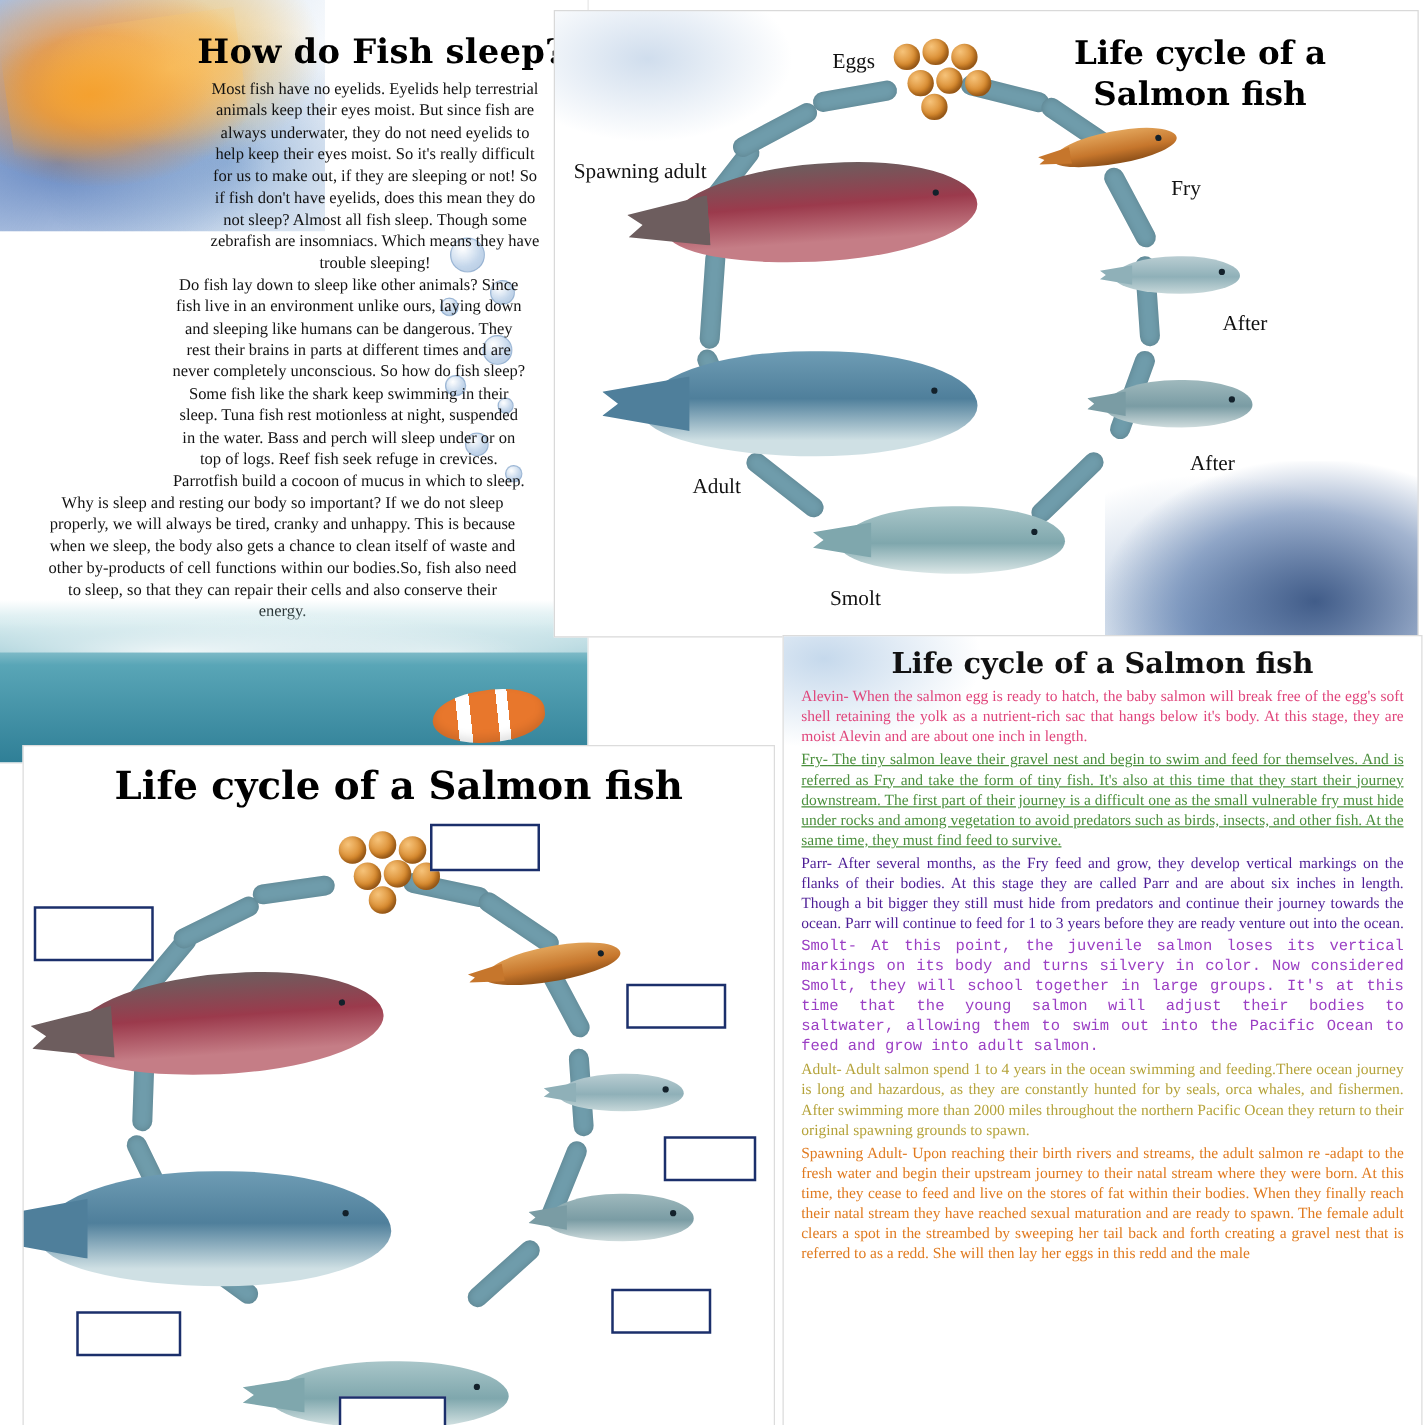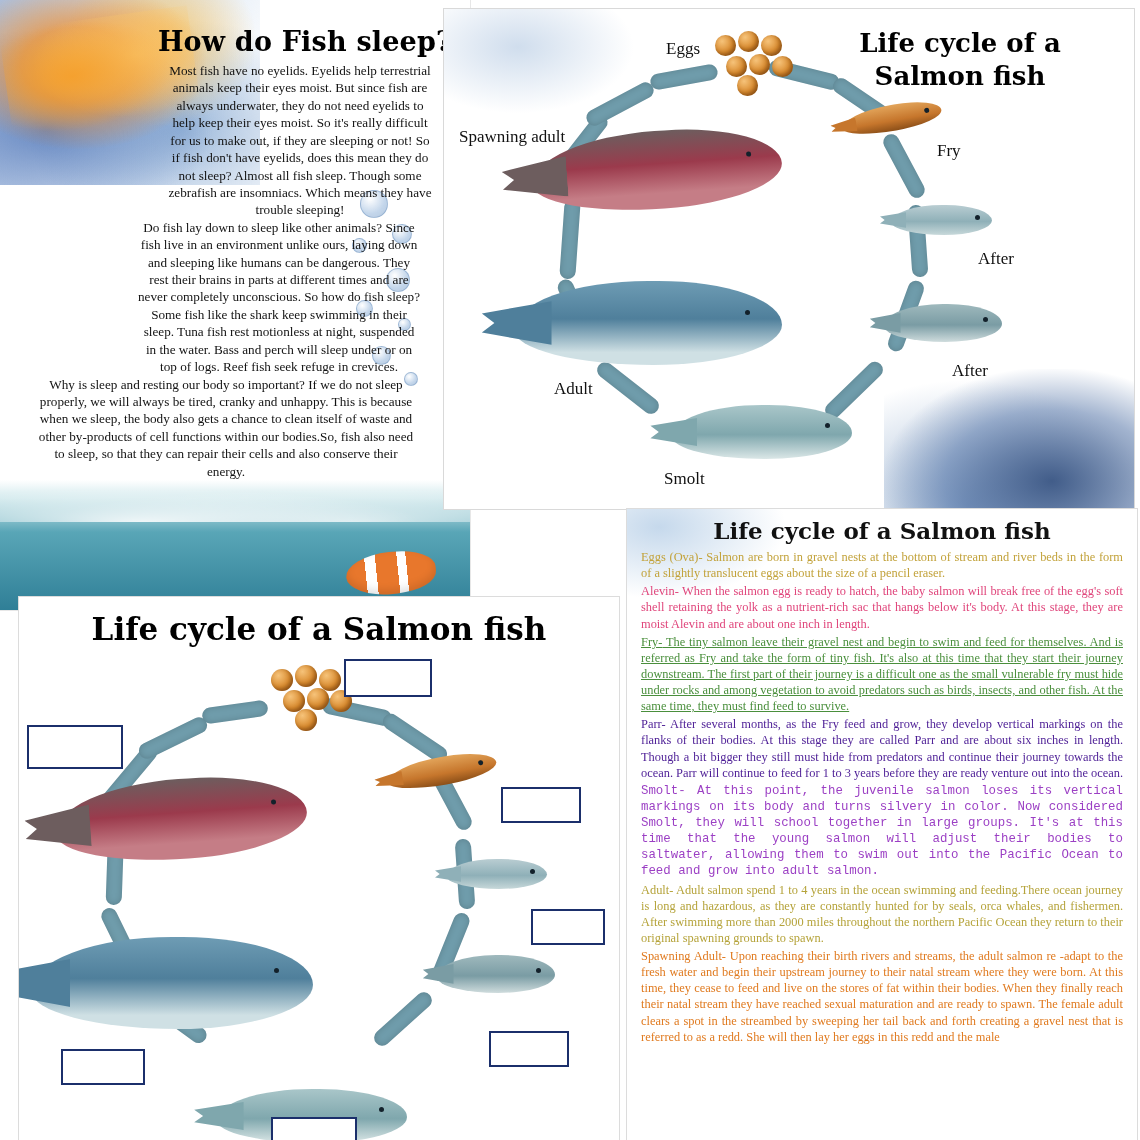--- a/index.html
+++ b/index.html
@@ -154,20 +154,21 @@
     <span style="left:398px;top:318px;width:11px;height:11px"></span>
     <span style="left:372px;top:346px;width:17px;height:17px"></span>
     <span style="left:404px;top:372px;width:12px;height:12px"></span>
   </div>
 
   <div class="title">How do Fish sleep?</div>
 
   <div class="body">
     <p class="ind1">Most fish have no eyelids. Eyelids help terrestrial animals keep their eyes moist. But since fish are always underwater, they do not need eyelids to help keep their eyes moist. So it's really difficult for us to make out, if they are sleeping or not! So if fish don't have eyelids, does this mean they do not sleep? Almost all fish sleep. Though some zebrafish are insomniacs. Which means they have trouble sleeping!</p>
     <p class="ind2">Do fish lay down to sleep like other animals? Since fish live in an environment unlike ours, laying down and sleeping like humans can be dangerous. They rest their brains in parts at different times and are never completely unconscious. So how do fish sleep? Some fish like the shark keep swimming in their sleep. Tuna fish rest motionless at night, suspended in the water. Bass and perch will sleep under or on top of logs. Reef fish seek refuge in crevices.</p>
+    <p class="ind2">Parrotfish build a cocoon of mucus in which to sleep.</p>
     <p class="ind3">Why is sleep and resting our body so important? If we do not sleep properly, we will always be tired, cranky and unhappy. This is because when we sleep, the body also gets a chance to clean itself of waste and other by-products of cell functions within our bodies.So, fish also need to sleep, so that they can repair their cells and also conserve their energy.</p>
   </div>
 
   <div class="watercolor-bottom"></div>
   <div class="wave"></div>
   <div class="clownfish"></div>
 </div>
 
 <div class="sheet" id="sheet-cycle">
   <div class="wc1"></div>
@@ -305,23 +306,20 @@
   <div class="blankbox" style="left:512px;top:312px;width:70px;height:32px;"></div>
   <div class="blankbox" style="left:470px;top:434px;width:76px;height:32px;"></div>
   <div class="blankbox" style="left:42px;top:452px;width:80px;height:32px;"></div>
   <div class="blankbox" style="left:252px;top:520px;width:82px;height:24px;"></div>
 </div>
 
 <div class="sheet" id="sheet-desc">
   <div class="d-wc"></div>
   <div class="d-title">Life cycle of a Salmon fish</div>
   <div class="d-body">
-    <p style="color:#c2a23a;">
-      <span>Eggs (Ova)-</span><span> Salmon are born in gravel nests at the bottom of stream and river beds in the form of a slightly translucent eggs about the size of a pencil eraser.</span>
-    </p>
     <p style="color:#e0457b;">
       <span>Alevin-</span><span> When the salmon egg is ready to hatch, the baby salmon will break free of the egg's soft shell retaining the yolk as a nutrient-rich sac that hangs below it's body. At this stage, they are moist Alevin and are about one inch in length.</span>
     </p>
     <p style="color:#4a8f3c;text-decoration:underline;">
       <span>Fry-</span><span> The tiny salmon leave their gravel nest and begin to swim and feed for themselves. And is referred as Fry and take the form of tiny fish. It's also at this time that they start their journey downstream. The first part of their journey is a difficult one as the small vulnerable fry must hide under rocks and among vegetation to avoid predators such as birds, insects, and other fish. At the same time, they must find feed to survive.</span>
     </p>
     <p style="color:#4c1d95;">
       <span>Parr-</span><span> After several months, as the Fry feed and grow, they develop vertical markings on the flanks of their bodies. At this stage they are called Parr and are about six inches in length. Though a bit bigger they still must hide from predators and continue their journey towards the ocean. Parr will continue to feed for 1 to 3 years before they are ready venture out into the ocean.</span>
     </p>
     <p style="color:#9b3fc4;font-family:Liberation Mono, monospace;">

